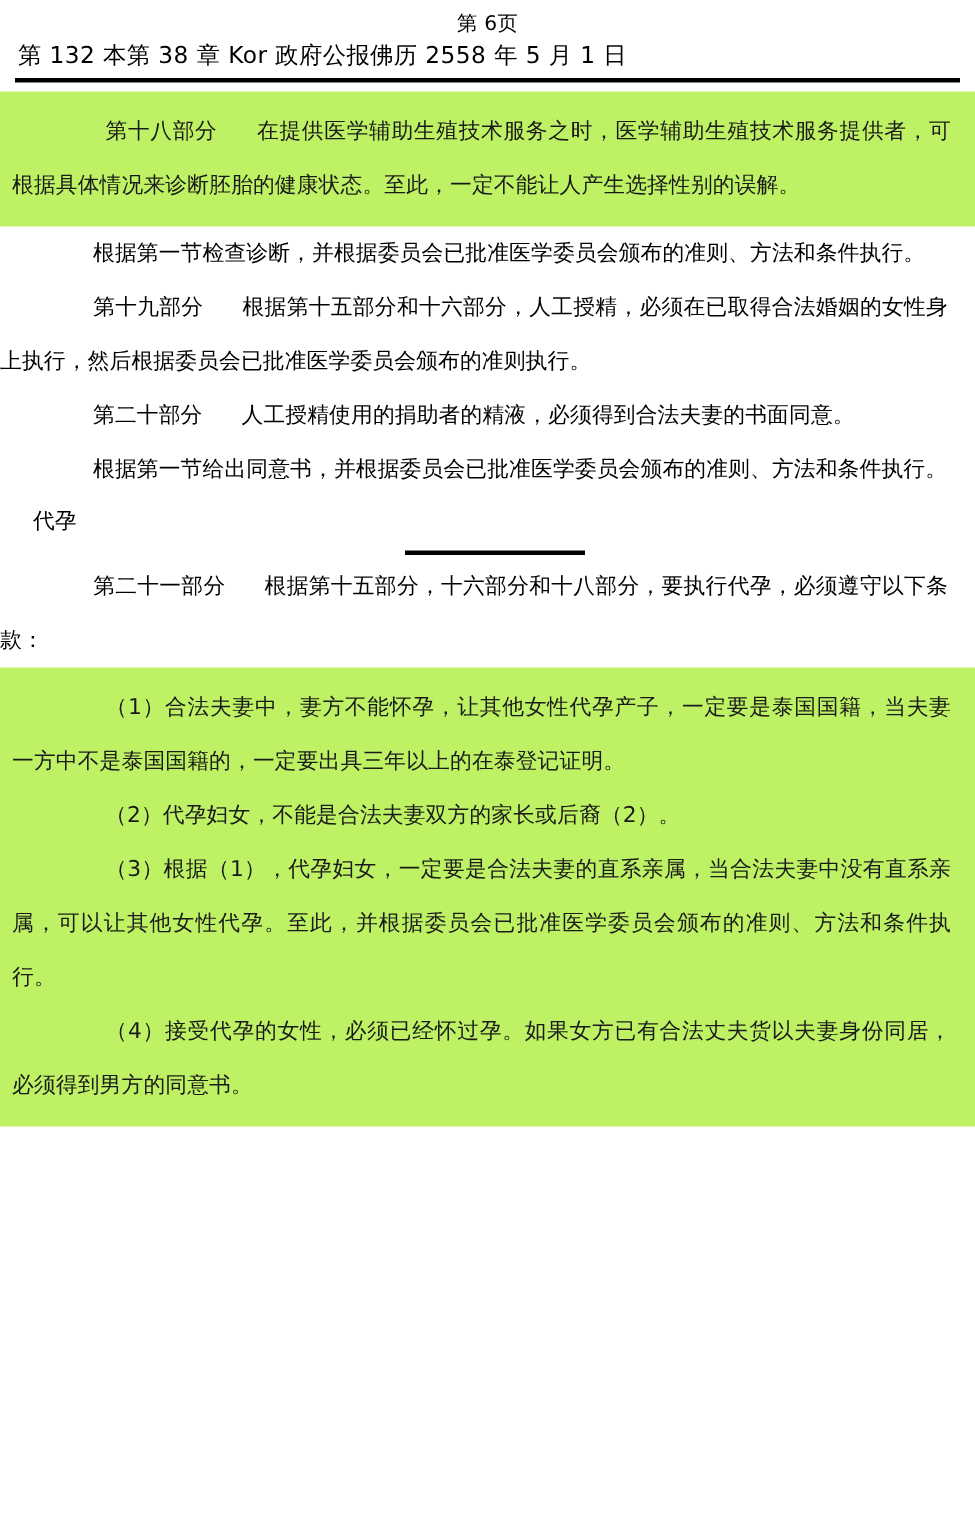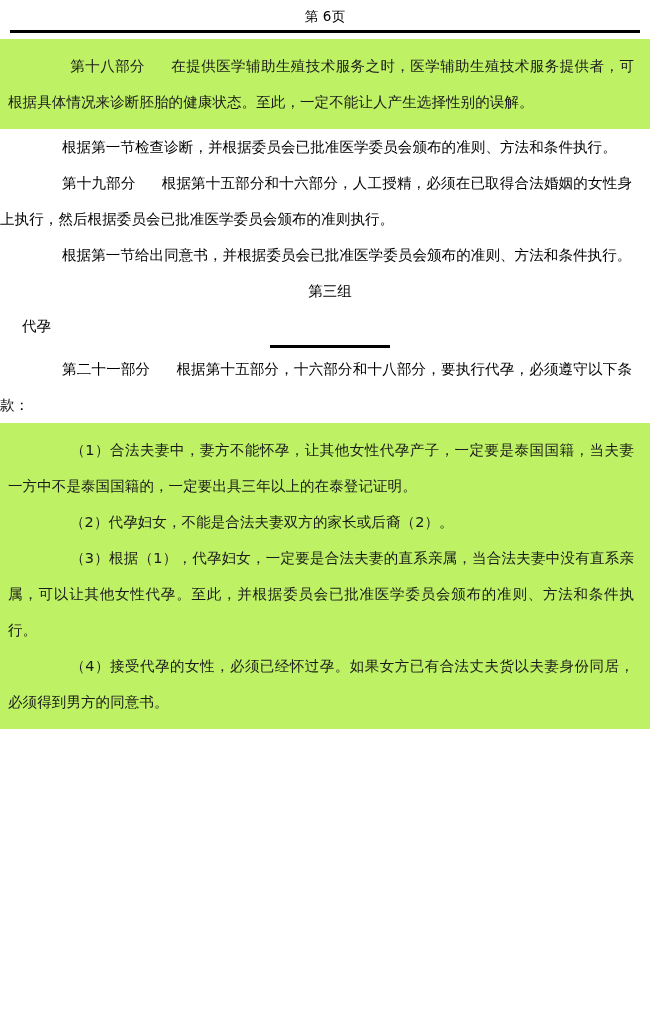--- a/index.html
+++ b/index.html
@@ -114,20 +114,21 @@
   .spacer-sm { height: 6px; }
   .spacer-xs { height: 3px; }
 </style>
 </head>
 <body>
 
 <div class="page">
 
   <div class="header">
     <div class="page-number">第 6页</div>
+    <div class="gazette-line">第 132 本第 38 章 Kor 政府公报佛历 2558 年 5 月 1 日</div>
     <div class="header-rule"></div>
   </div>
 
   <div class="spacer-sm"></div>
 
   <div class="highlight">
     <p class="para">
       <span class="indent"></span><span>第十八部分</span><span class="gap"></span><span>在提供医学辅助生殖技术服务之时，医学辅助生殖技术服务提供者，可根据具体情况来诊断胚胎的健康状态。至此，一定不能让人产生选择性别的误解。</span>
     </p>
   </div>
@@ -135,29 +136,31 @@
   <div class="body plain-block">
 
     <p class="para">
       <span class="indent"></span><span>根据第一节检查诊断，并根据委员会已批准医学委员会颁布的准则、方法和条件执行。</span>
     </p>
 
     <p class="para">
       <span class="indent"></span><span>第十九部分</span><span class="gap"></span><span>根据第十五部分和十六部分，人工授精，必须在已取得合法婚姻的女性身上执行，然后根据委员会已批准医学委员会颁布的准则执行。</span>
     </p>
 
+    <p class="para">
+      <span class="indent"></span><span>第二十部分</span><span class="gap"></span><span>人工授精使用的捐助者的精液，必须得到合法夫妻的书面同意。</span>
+    </p>
 
     <p class="para">
       <span class="indent"></span><span>根据第一节给出同意书，并根据委员会已批准医学委员会颁布的准则、方法和条件执行。</span>
     </p>
 
   </div>
 
   <div class="body">
-    <div class="center-heading">第三组</div>
     <div class="underlined-heading">代孕</div>
     <div class="heading-rule"></div>
   </div>
 
   <div class="spacer-xs"></div>
 
   <div class="body plain-block">
     <p class="para">
       <span class="indent"></span><span>第二十一部分</span><span class="gap"></span><span>根据第十五部分，十六部分和十八部分，要执行代孕，必须遵守以下条款：</span>
     </p>

